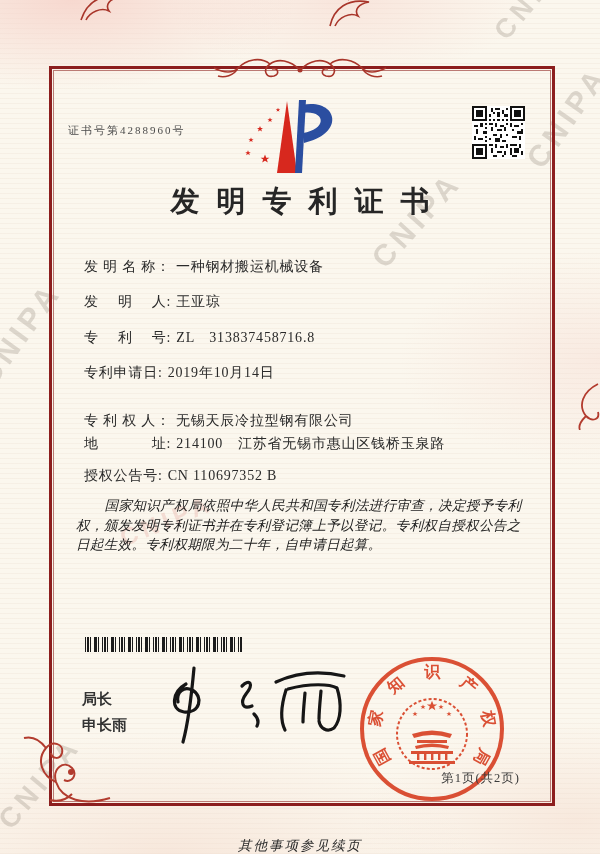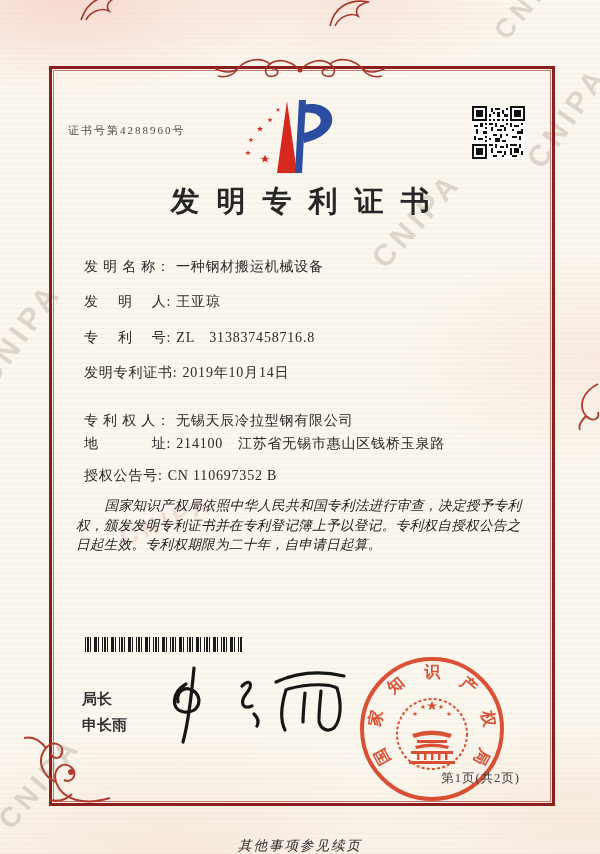--- a/index.html
+++ b/index.html
@@ -152,21 +152,21 @@
     <div class="frow" style="top:258px;">
       <span class="lab">发 明 名 称：</span><span class="val">一种钢材搬运机械设备</span>
     </div>
     <div class="frow" style="top:293px;">
       <span class="lab">发　 明　 人:</span><span class="val">王亚琼</span>
     </div>
     <div class="frow" style="top:329px;">
       <span class="lab">专　 利　 号:</span><span class="val">ZL　313837458716.8</span>
     </div>
     <div class="frow" style="top:364px;">
-      <span class="lab">发明专利证书:</span><span class="val">2019年10月14日</span>
+      <span class="lab">专利申请日:</span><span class="val">2019年10月14日</span>
     </div>
     <div class="frow" style="top:412px;">
       <span class="lab">专 利 权 人：</span><span class="val">无锡天辰冷拉型钢有限公司</span>
     </div>
     <div class="frow" style="top:435px;">
       <span class="lab">地　 　　 址:</span><span class="val">214100　江苏省无锡市惠山区钱桥玉泉路</span>
     </div>
     <div class="frow frow2" style="top:467px;">
       <span>
         <span class="lab">授权公告号:</span><span class="val">CN 110697352 B</span>

